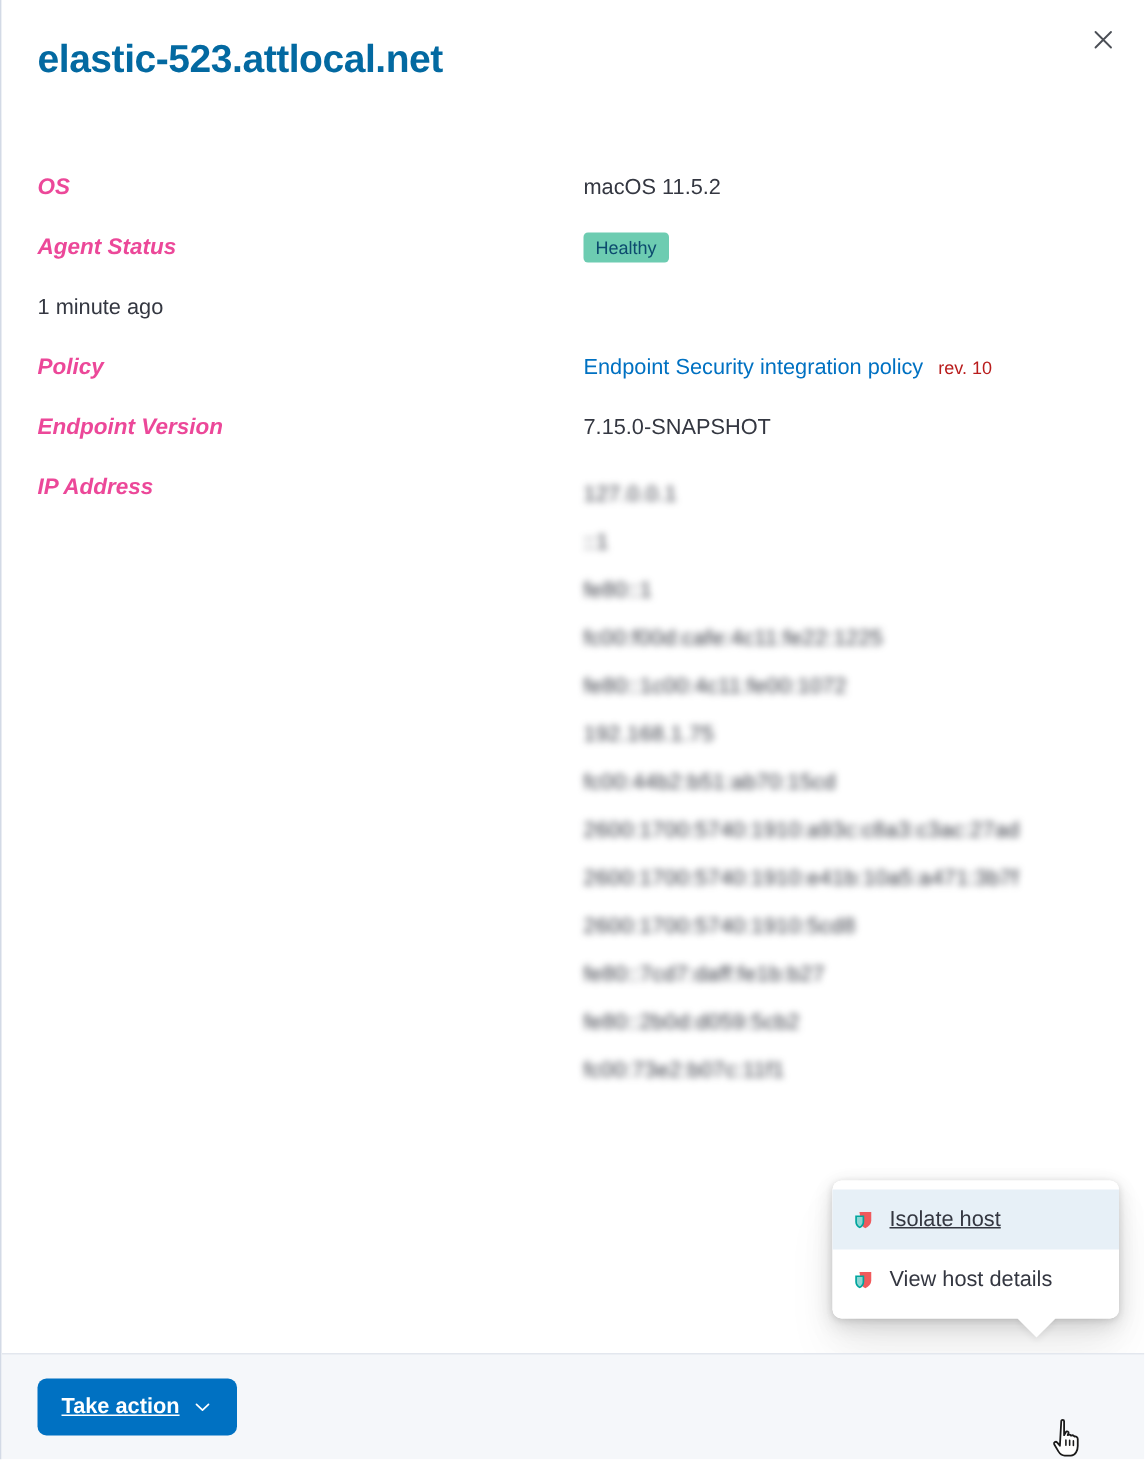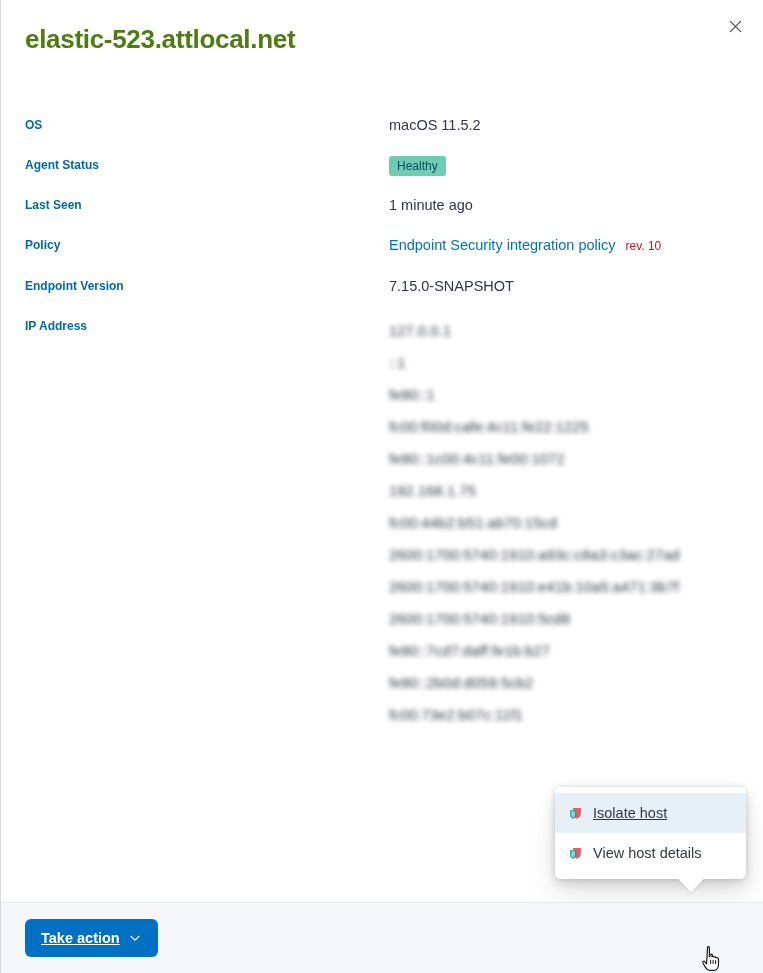--- a/index.html
+++ b/index.html
@@ -48,21 +48,21 @@
     justify-content: center;
     border-radius: 4px;
   }
   .close-btn svg { display: block; }
 
   .page-title {
     font-size: 26px;
     line-height: 34px;
     font-weight: 700;
     letter-spacing: -0.3px;
-    color: #4d7c0f;
+    color: #0369a1;
     margin: 0 0 24px 0;
   }
 
   .tabs {
     display: flex;
     gap: 26px;
     border-bottom: 1px solid #e3e7ee;
     margin: 0 -24px;
     padding: 0 24px;
   }
@@ -97,24 +97,25 @@
   }
 
   .detail-row {
     display: flex;
     align-items: flex-start;
     margin-bottom: 18px;
   }
   .detail-row.ip-row { margin-bottom: 0; }
   .detail-label {
     flex: 0 0 364px;
-    font-size: 12px;
+    font-size: 15px;
     font-weight: 700;
-    color: #0369a1;
+    color: #ec4899;
     line-height: 22px;
+    font-style: italic;
   }
   .detail-value {
     flex: 1 1 auto;
     font-size: 14.5px;
     line-height: 22px;
     color: #343741;
   }
 
   .badge {
     display: inline-block;
@@ -282,21 +283,20 @@
     </div>
 
     <div class="detail-row">
       <div class="detail-label">Agent Status</div>
       <div class="detail-value">
         <span class="badge badge-sm">Healthy</span>
       </div>
     </div>
 
     <div class="detail-row">
-      <div class="detail-label">Last Seen</div>
       <div class="detail-value">1 minute ago</div>
     </div>
 
     <div class="detail-row">
       <div class="detail-label">Policy</div>
       <div class="detail-value">
         <a class="policy-link" href="#">Endpoint Security integration policy</a><span class="policy-rev">rev. 10</span>
       </div>
     </div>
 

